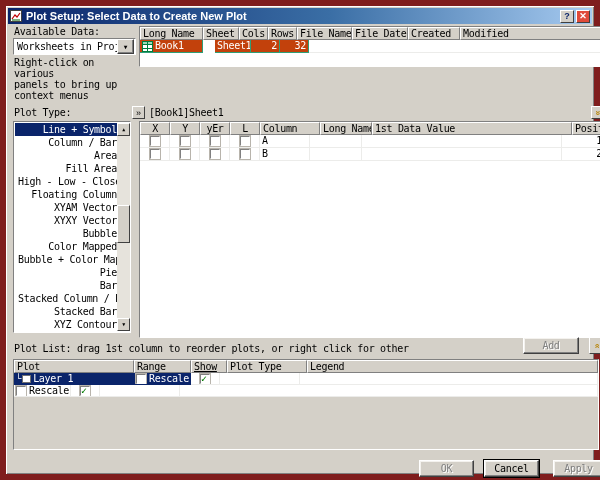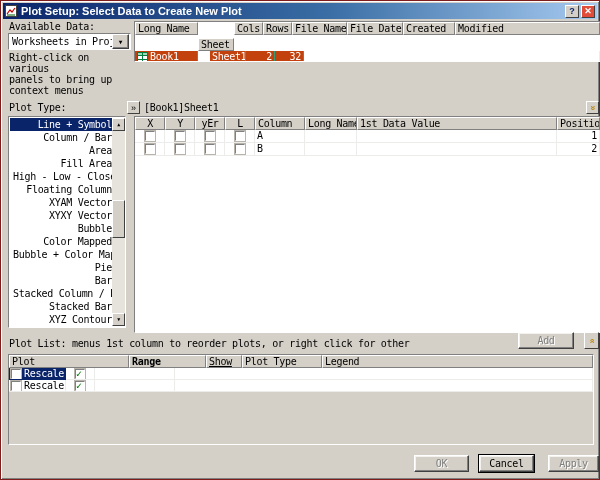--- a/index.html
+++ b/index.html
@@ -10,21 +10,21 @@
     letter-spacing:-0.3px;
     color:#000;
     background:#d4d0c8;
     position:relative;
     overflow:hidden;
   }
   .window{
     position:absolute;left:0;top:0;width:600px;height:480px;
     box-sizing:border-box;
     background:#d4d0c8;
-    border:1px solid #7f1d1d;
+    border:6px solid #7f1d1d;
     box-shadow:inset 1px 1px 0 #ffffff, inset -1px -1px 0 #808080;
   }
   
   .titlebar{
     position:absolute;left:2px;top:2px;right:2px;height:16px;
     background:linear-gradient(90deg,#0a246a,#3a6ea5 55%,#a6caf0);
     display:flex;align-items:center;
   }
   .title-icon{width:12px;height:12px;margin-left:2px;flex:0 0 auto;}
   .title-text{
@@ -176,21 +176,21 @@
     <span class="drop-arrow raised"></span>
   </div>
 
   <div class="hint">Right-click on various
 panels to bring up
 context menus</div>
 
   <div class="gridbox sunken" style="left:133px;top:20px;width:467px;height:41px;">
     <div class="trow">
       <div class="hcell" style="width:63px;">Long Name</div>
-      <div class="hcell" style="width:36px;margin-top:16px;">Sheet</div>
+      <div class="hcell" style="width:36px;">Sheet</div>
       <div class="hcell" style="width:29px;">Cols</div>
       <div class="hcell" style="width:29px;">Rows</div>
       <div class="hcell" style="width:55px;">File Name</div>
       <div class="hcell" style="width:56px;">File Date</div>
       <div class="hcell" style="width:52px;">Created</div>
       <div class="hcell fx">Modified</div>
     </div>
     <div class="trow">
       <div class="dcell sel-teal" style="width:63px;">
         <span style="margin-right:2px;display:inline-flex;">
@@ -244,21 +244,21 @@
       <div class="sb-btn down"></div>
     </div>
   </div>
 
   <div class="gridbox sunken" style="left:133px;top:115px;width:467px;height:217px;">
     <div class="trow">
       <div class="hcell" style="width:30px;text-align:center;">X</div>
       <div class="hcell" style="width:30px;text-align:center;">Y</div>
       <div class="hcell" style="width:30px;text-align:center;">yEr</div>
       <div class="hcell" style="width:30px;text-align:center;">L</div>
-      <div class="hcell" style="width:50px;">Column</div>
+      <div class="hcell" style="width:60px;">Column</div>
       <div class="hcell" style="width:52px;">Long Name</div>
       <div class="hcell" style="width:200px;">1st Data Value</div>
       <div class="hcell fx">Position</div>
     </div>
     <div class="trow">
       <div class="dcell" style="width:30px;justify-content:center;">
           <span class="cb"></span>
         </div>
       <div class="dcell" style="width:30px;justify-content:center;">
           <span class="cb"></span>
@@ -287,35 +287,40 @@
       <div class="dcell" style="width:30px;justify-content:center;">
           <span class="cb"></span>
         </div>
       <div class="dcell" style="width:50px;">B</div>
       <div class="dcell" style="width:52px;"></div>
       <div class="dcell" style="width:200px;"></div>
       <div class="dcell fx num">2</div>
     </div>
   </div>
 
-  <div class="label" style="left:8px;top:337px;">Plot List: menus 1st column to reorder plots, or right click for other</div>
+  <div class="label" style="left:8px;top:337px;">Plot List: drag 1st column to reorder plots, or right click for other</div>
   <button class="pushbtn disabled" style="left:517px;top:331px;width:56px;">Add</button>
   <button class="chev-btn" style="left:583px;top:331px;width:15px;height:17px;">
       <span class="chev-gold rot270">»</span>
     </button>
 
   <div class="gridbox sunken" style="left:7px;top:353px;width:586px;height:91px;background:#d4d0c8;">
     <div class="trow">
       <div class="hcell" style="width:120px;">Plot</div>
-      <div class="hcell" style="width:77px;font-weight:bold;">Range</div>
+      <div class="hcell" style="width:57px;">Range</div>
       <div class="hcell" style="width:36px;text-decoration:underline;">Show</div>
       <div class="hcell" style="width:80px;">Plot Type</div>
       <div class="hcell fx">Legend</div>
     </div>
     <div class="trow plrow">
+      <div class="dcell sel-blue" style="width:120px;background:#fff0;background:#0a246a;">
+        <span class="tree"></span>
+        <span class="mini-icon"></span>
+        <span>Layer 1</span>
+      </div>
       <div class="dcell sel-blue" style="width:57px;">
         <span class="cb"></span>
           <span class="gap2"></span>
         <span>Rescale</span>
       </div>
       <div class="dcell" style="width:29px;justify-content:center;background:#fff;">
         <span class="cb checked"></span>
       </div>
       <div class="dcell" style="width:80px;background:#fff;"></div>
       <div class="dcell fx" style="background:#fff;"></div>

